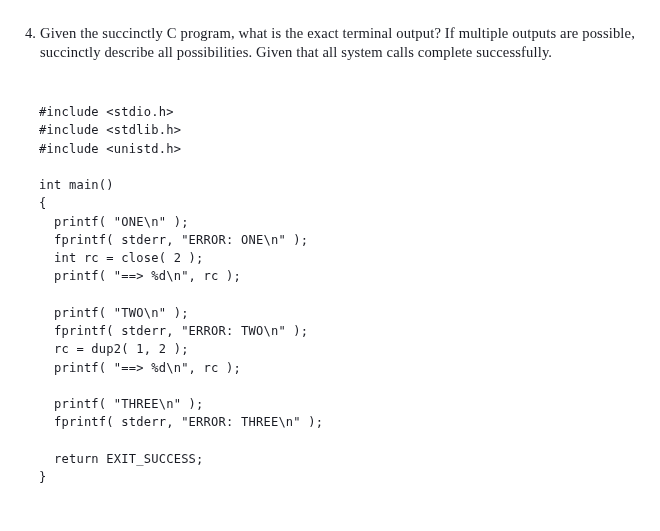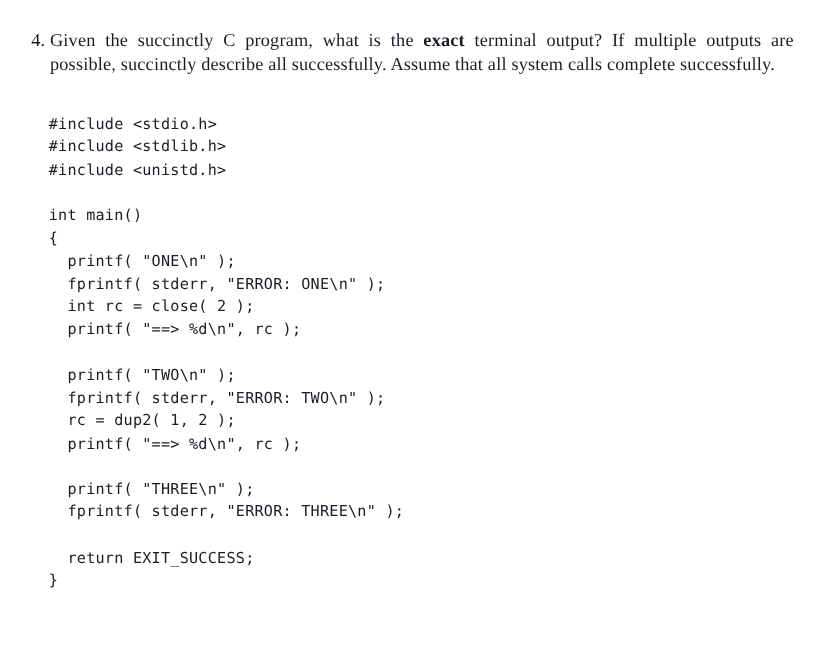--- a/index.html
+++ b/index.html
@@ -38,27 +38,27 @@
   .question-body {
     margin-left: 40px;
     margin-right: 25px;
     font-size: 14.6px;
     line-height: 18.5px;
     text-align: justify;
     color: #1a1c24;
     letter-spacing: 0.01em;
   }
   .question-body .emph-bold {
-    font-weight: bold;
+    font-weight: normal;
   }
 
   
   .code-listing {
     position: absolute;
-    top: 90px;
+    top: 103px;
     left: 39px;
     font-family: "DejaVu Sans Mono", "Liberation Mono", monospace;
     font-size: 12.1px;
     line-height: 18.25px;
     color: #1a1c24;
     white-space: pre;
     letter-spacing: 0.2px;
   }
   .code-line {
     white-space: pre;
@@ -68,17 +68,17 @@
   .code-line.blank {
     min-height: 18.25px;
   }
 </style>
 </head>
 <body>
 
 <div class="question-item">
   <span class="question-number">4.</span>
   <div class="question-body">
-    <span>Given the succinctly C program, what is the </span><span class="emph-bold">exact</span><span> terminal output? If multiple outputs are possible, succinctly describe all successfully. Assume that all system calls complete successfully.</span>
+    <span>Given the succinctly C program, what is the </span><span class="emph-bold">exact</span><span> terminal output? If multiple outputs are possible, succinctly describe all possibilities. Given that all system calls complete successfully.</span>
   </div>
 </div>
 
 <div class="code-listing"><span class="code-line">#include &lt;stdio.h&gt;</span><span class="code-line">#include &lt;stdlib.h&gt;</span><span class="code-line">#include &lt;unistd.h&gt;</span><span class="code-line blank">&nbsp;</span><span class="code-line">int main()</span><span class="code-line">{</span><span class="code-line">  printf( "ONE\n" );</span><span class="code-line">  fprintf( stderr, "ERROR: ONE\n" );</span><span class="code-line">  int rc = close( 2 );</span><span class="code-line">  printf( "==&gt; %d\n", rc );</span><span class="code-line blank">&nbsp;</span><span class="code-line">  printf( "TWO\n" );</span><span class="code-line">  fprintf( stderr, "ERROR: TWO\n" );</span><span class="code-line">  rc = dup2( 1, 2 );</span><span class="code-line">  printf( "==&gt; %d\n", rc );</span><span class="code-line blank">&nbsp;</span><span class="code-line">  printf( "THREE\n" );</span><span class="code-line">  fprintf( stderr, "ERROR: THREE\n" );</span><span class="code-line blank">&nbsp;</span><span class="code-line">  return EXIT_SUCCESS;</span><span class="code-line">}</span></div>
 
 </body></html>

